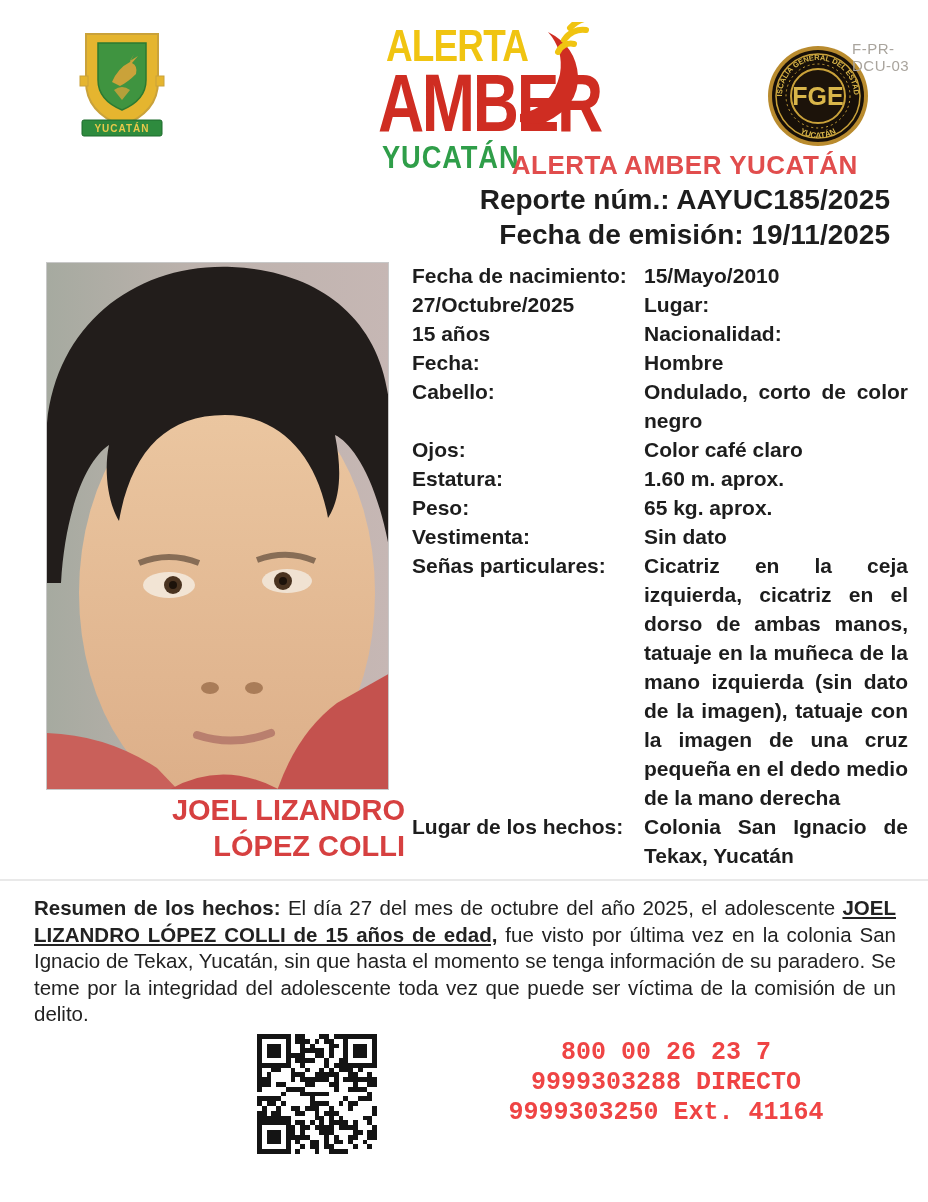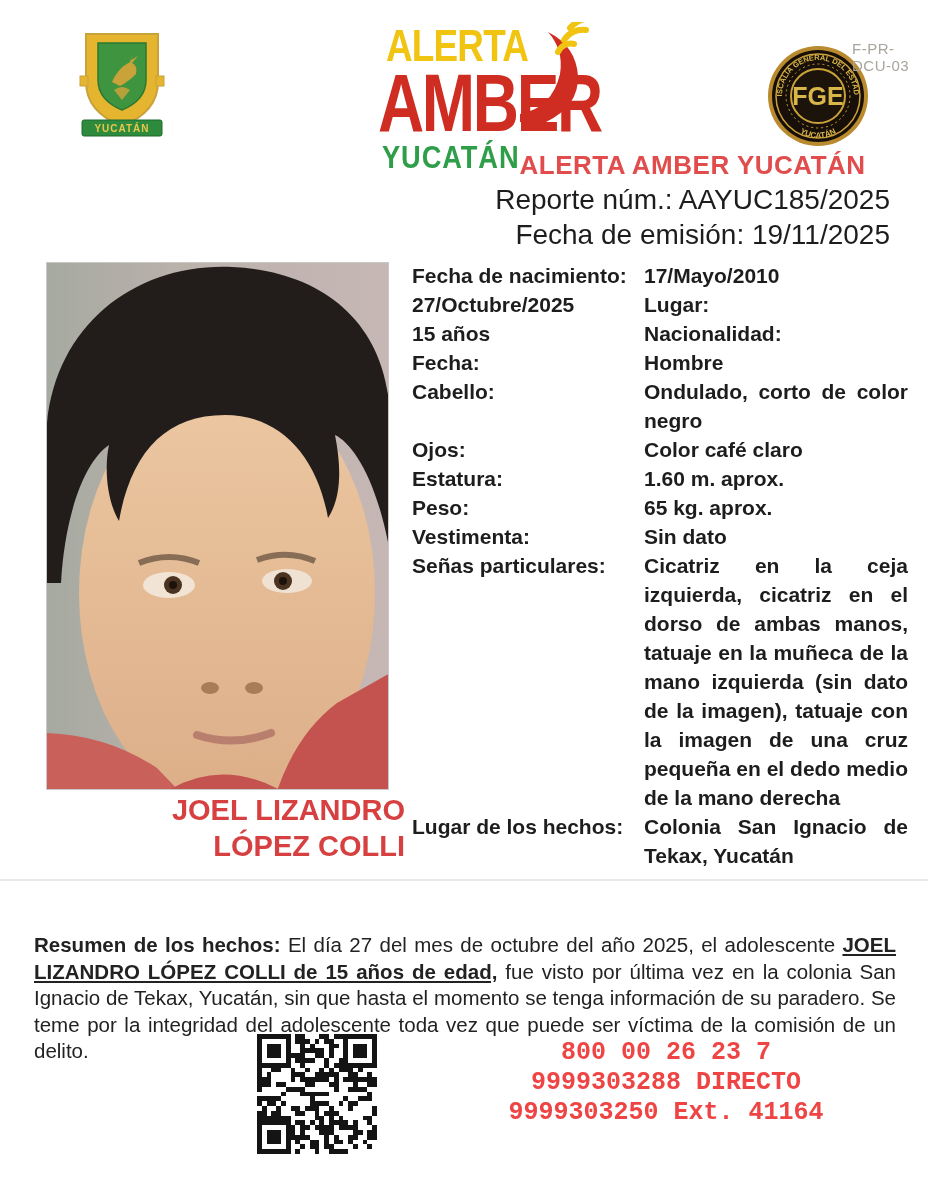--- a/index.html
+++ b/index.html
@@ -16,39 +16,39 @@
                  transform:scaleX(.78); transform-origin:left top; letter-spacing:-3px; }
   .amber-word3 { position:absolute; left:2px; top:134px; font-size:31px; font-weight:bold; color:#2f9e49;
                  transform:scaleX(.88); transform-origin:left top; letter-spacing:1px; }
   .swoosh { position:absolute; left:138px; top:16px; width:78px; height:110px; }
   .fge-wrap { position:absolute; left:763px; top:44px; width:110px; height:104px; }
   .form-code { position:absolute; left:852px; top:20px; font-size:15px; color:#a9a49d; letter-spacing:.5px;margin-top:20px; }
 
   
   .hdr-block { position:absolute; right:38px; top:150px; text-align:right; }
   .hdr-title { font-size:26px; font-weight:bold; color:#e14d4d; letter-spacing:.5px;text-align:center; }
-  .hdr-line  { font-size:28px; font-weight:normal; color:#1d1d1d; margin-top:3px; }
+  .hdr-line  { font-size:28px; font-weight:bold; color:#1d1d1d; margin-top:3px; }
 
   
   .photo-frame { position:absolute; left:46px; top:262px; width:343px; height:528px;
                  border:1px solid #c8c8c8; background:#b9b3ae; overflow:hidden; }
   .subject-name { position:absolute; left:30px; top:792px; width:375px; text-align:right;
                   font-size:29px; font-weight:bold; color:#d64040; line-height:36px; }
 
   
   .fields { position:absolute; left:412px; top:261px; width:496px;
             display:grid; grid-template-columns:232px 1fr;
             font-size:21px; font-weight:bold; line-height:29px; }
   .fields .flabel { color:#1d1d1d; }
   .fields .fvalue { color:#1d1d1d; text-align:justify; text-align-last:left; }
 
   
   .divider { position:absolute; left:0; top:879px; width:928px; height:2px; background:#e9e9e9; }
   .summary { position:absolute; left:34px; top:895px; width:862px;
-             font-size:20.5px; line-height:26.5px; color:#222; text-align:justify;margin-top:37px; }
+             font-size:20.5px; line-height:26.5px; color:#222; text-align:justify; }
   .summary strong { font-weight:bold; }
   .summary .u { text-decoration:underline; }
 
   
   #qr { position:absolute; left:257px; top:1034px; width:120px; height:120px;
         display:grid; grid-template-columns:repeat(25,1fr); grid-template-rows:repeat(25,1fr);
         background:#ffffff; }
   #qr div.on { background:#141414; }
   .phones { position:absolute; left:432px; top:1038px; width:468px; text-align:center;
             font-size:25px; font-weight:bold; color:#ef4444; line-height:30px;font-family:Liberation Mono, monospace; }
@@ -148,21 +148,21 @@
     </svg>
   </div>
 
   <div class="subject-name">
     <div>JOEL LIZANDRO</div>
     <div>LÓPEZ COLLI</div>
   </div>
 
   <div class="fields">
     <div class="flabel">Fecha de nacimiento:</div>
-    <div class="fvalue">17/Mayo/2010</div>
+    <div class="fvalue">15/Mayo/2010</div>
     <div class="fvalue">27/Octubre/2025</div>
     <div class="flabel">Lugar:</div>
     <div class="fvalue">15 años</div>
     <div class="flabel">Nacionalidad:</div>
     <div class="flabel">Fecha:</div>
     <div class="fvalue">Hombre</div>
     <div class="flabel">Cabello:</div>
     <div class="fvalue">Ondulado, corto de color negro</div>
     <div class="flabel">Ojos:</div>
     <div class="fvalue">Color café claro</div>

